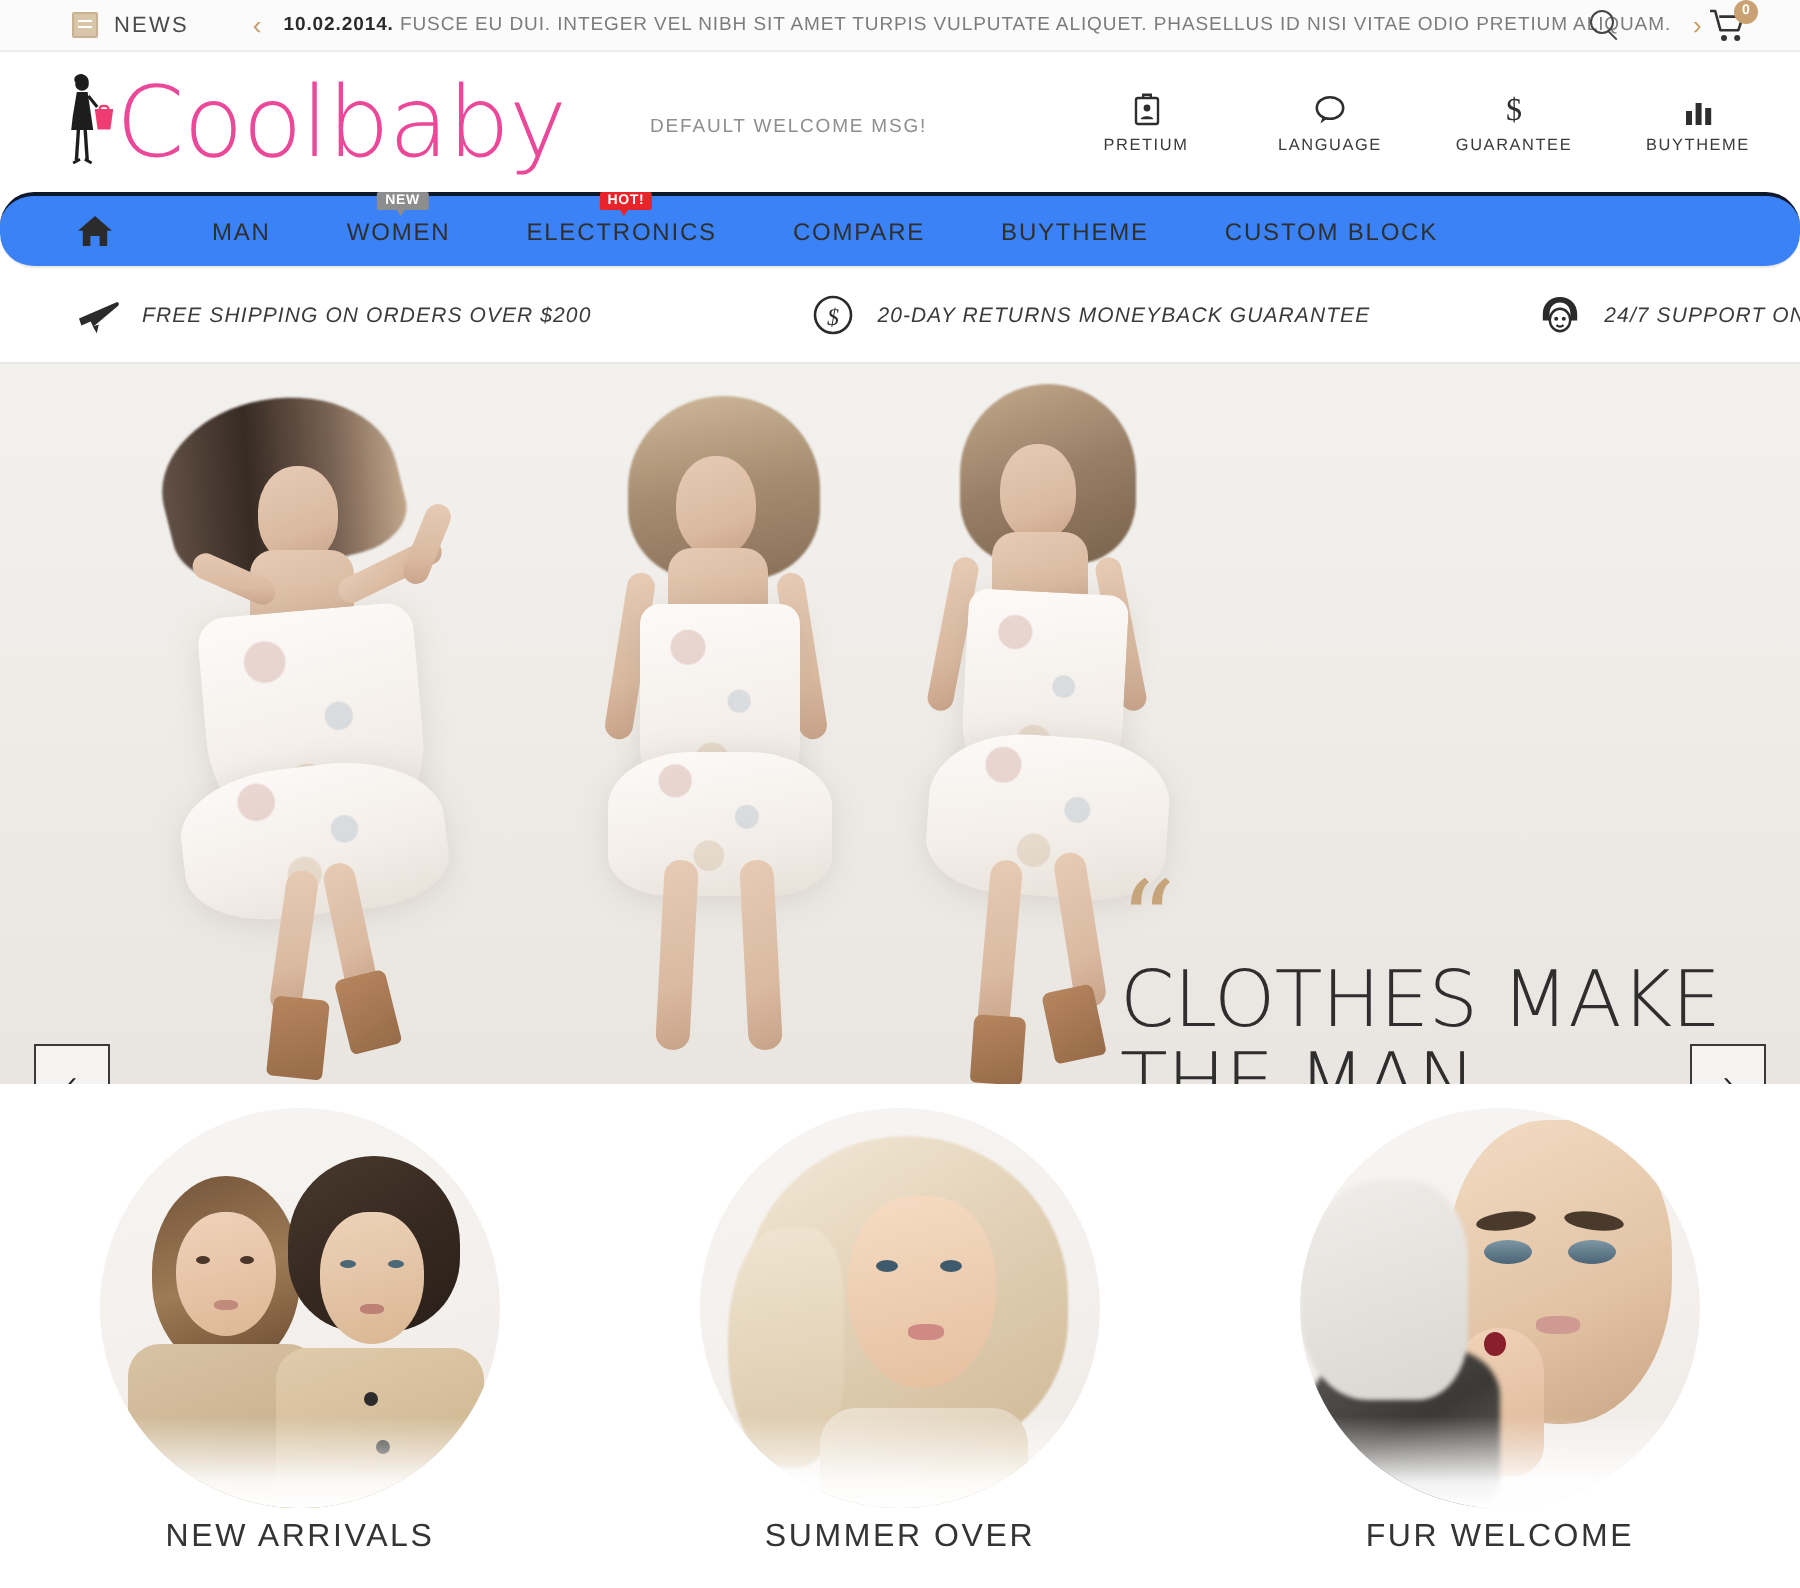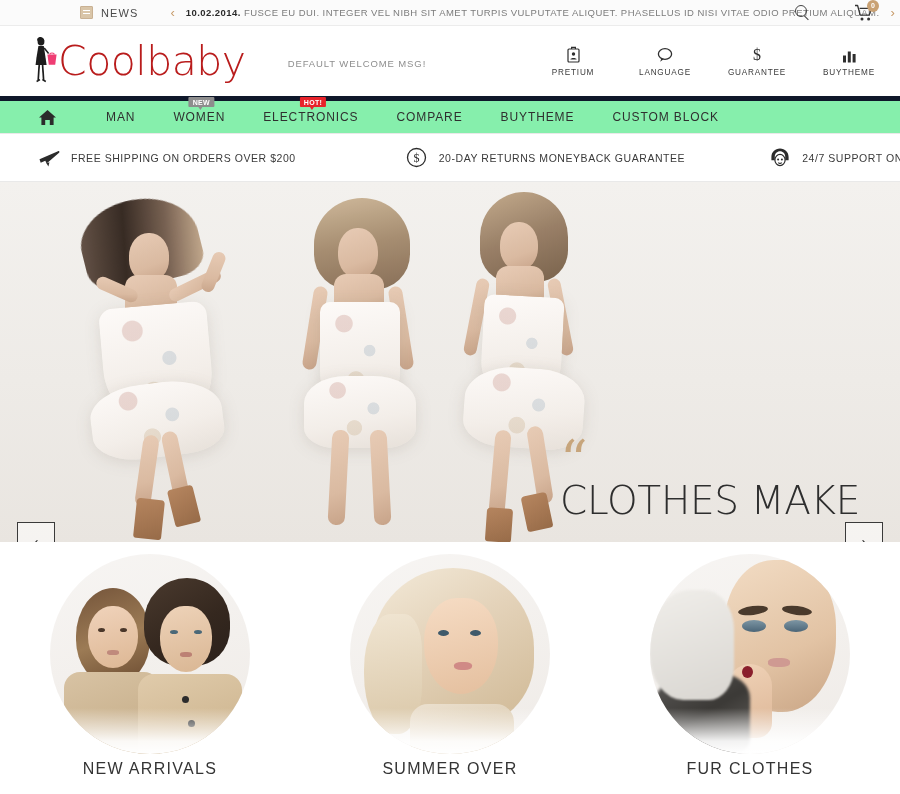--- a/index.html
+++ b/index.html
@@ -8,21 +8,21 @@
     font-family:"Liberation Sans", sans-serif;
     background:#ffffff;
     overflow:hidden;
     -webkit-font-smoothing:antialiased;
   }
   .page { width:900px; height:794px; position:relative; background:#fff; }
 
   
   .topbar {
     height:26px; background:#fbfbfb; border-bottom:1px solid #ececec;
-    display:flex; align-items:center; position:relative;padding-left:44px;
+    display:flex; align-items:center; position:relative;
   }
   .news-block { display:flex; align-items:center; gap:8px; margin-left:36px; }
   .news-icon {
     width:13px; height:13px; background:#d9c5a8; border:1px solid #c9b193;
     border-radius:1px; position:relative; flex:none;
   }
   .news-icon:before, .news-icon:after {
     content:""; position:absolute; left:2px; right:2px; height:1px; background:#fff;
   }
   .news-icon:before { top:3px; } .news-icon:after { top:6px; }
@@ -50,37 +50,37 @@
     position:absolute; right:-5px; top:-4px; width:12px; height:12px;
     background:#c9a173; color:#fff; border-radius:50%; font-size:7px;
     display:flex; align-items:center; justify-content:center; font-weight:bold; z-index:2;
   }
 
   
   .header { height:70px; display:flex; align-items:center; position:relative; background:#fff; }
   .logo-wrap { display:flex; align-items:center; margin-left:26px; }
   .logo-mark { width:34px; height:50px; position:relative; flex:none; }
   .logo-text {
-    font-size:41px; color:#b91c1c; font-weight:300; letter-spacing:-.5px;
+    font-size:49px; color:#ec4899; font-weight:300; letter-spacing:-.5px;
     font-family:"DejaVu Sans", sans-serif; line-height:1; margin-left:-2px;
   }
   .welcome {
     margin-left:42px; font-size:9.5px; letter-spacing:.9px; color:#8e8e8e; padding-top:4px;
   }
   .hdr-links { position:absolute; right:22px; display:flex; gap:34px; }
   .hdr-link {
     display:flex; flex-direction:column; align-items:center; gap:5px; cursor:pointer; width:58px;
   }
   .hdr-ico { height:18px; display:flex; align-items:flex-end; justify-content:center; }
   .hdr-cap { font-size:8.2px; letter-spacing:.8px; color:#3a3a3a; }
 
   
   .nav {
-    height:38px; border-top:5px solid #0f172a; border-bottom:1px solid #e9e9e9;
-    display:flex; align-items:center; background:#86efac;
+    height:38px; border-top:2px solid #0f172a; border-bottom:1px solid #e9e9e9;
+    display:flex; align-items:center; background:#3b82f6;border-radius:17px;
   }
   .nav-home { margin-left:38px; margin-right:30px; cursor:pointer; display:flex; }
   .nav-item {
     position:relative; font-size:12px; letter-spacing:.9px; color:#2f2f2f;
     cursor:pointer; padding:0 19px;
   }
   .nav-badge {
     position:absolute; top:-13px; left:50%; transform:translateX(-42%);
     font-size:7px; font-weight:bold; color:#fff; padding:1.5px 4px 1px;
     letter-spacing:.3px; border-radius:1px; line-height:1;
@@ -90,21 +90,21 @@
   .nav-badge:after {
     content:""; position:absolute; bottom:-3px; left:50%; margin-left:-2.5px;
     border-left:2.5px solid transparent; border-right:2.5px solid transparent;
     border-top:3px solid currentColor;
   }
   .nav-badge.new:after { color:#8d8d8d; }
   .nav-badge.hot:after { color:#e8232a; }
 
   
   .services {
-    height:48px; display:flex; align-items:center; border-bottom:1px solid #e9e9e9; background:#fff;
+    height:48px; display:flex; align-items:center; border-bottom:1px solid #e9e9e9; background:#fff;font-style:italic;
   }
   .svc { display:flex; align-items:center; gap:11px; }
   .svc:nth-child(1) { margin-left:38px; }
   .svc:nth-child(2) { margin-left:110px; }
   .svc:nth-child(3) { margin-left:84px; }
   .svc-ico { width:22px; height:22px; display:flex; align-items:center; justify-content:center; flex:none; }
   .svc-txt { font-size:10.5px; letter-spacing:.55px; color:#3a3a3a; white-space:nowrap; }
 
   
   .hero {
@@ -366,20 +366,21 @@
         <div class="m-body skin" style="left:94px; top:240px; width:16px; height:78px; border-radius:8px; transform:rotate(-9deg);"></div>
         <div class="boot" style="left:48px; top:322px; width:26px; height:34px; transform:rotate(4deg);"></div>
         <div class="boot" style="left:86px; top:308px; width:26px; height:36px; transform:rotate(-12deg);"></div>
       </div>
     </div>
 
     <div class="quote-area">
       <div class="qmark">“</div>
       <div class="q-head">
         <div>CLOTHES MAKE</div>
+        <div>THE MAN.</div>
       </div>
 
     </div>
 
     <div class="sl-btn sl-prev">‹</div>
     <div class="sl-btn sl-next">›</div>
   </div>
 
   <div class="cats">
 
@@ -445,17 +446,17 @@
 
         <div class="face" style="left:78px; top:110px; width:44px; height:74px; border-radius:26px 26px 18px 18px;
              background:linear-gradient(160deg,#f0d3b8,#dcb595);"></div>
         <div class="face" style="left:92px; top:112px; width:11px; height:12px; border-radius:50%; background:#8a1f2c;"></div>
 
         <div class="face" style="left:4px; top:120px; width:96px; height:80px; border-radius:40% 30% 18% 22%;
              background:linear-gradient(150deg,#5c5a58 0%,#3b3936 50%,#6d6a66 100%); filter:blur(1.4px);"></div>
         <div class="face" style="left:0px; top:36px; width:84px; height:110px; border-radius:48% 36% 30% 40%;
              background:linear-gradient(160deg,#f0eeea,#d9d6d1); filter:blur(1px);"></div>
       </div>
-      <div class="cat-label">FUR CLOTHES</div>
+      <div class="cat-label">FUR WELCOME</div>
     </div>
 
   </div>
 </div>
 
 </body></html>

